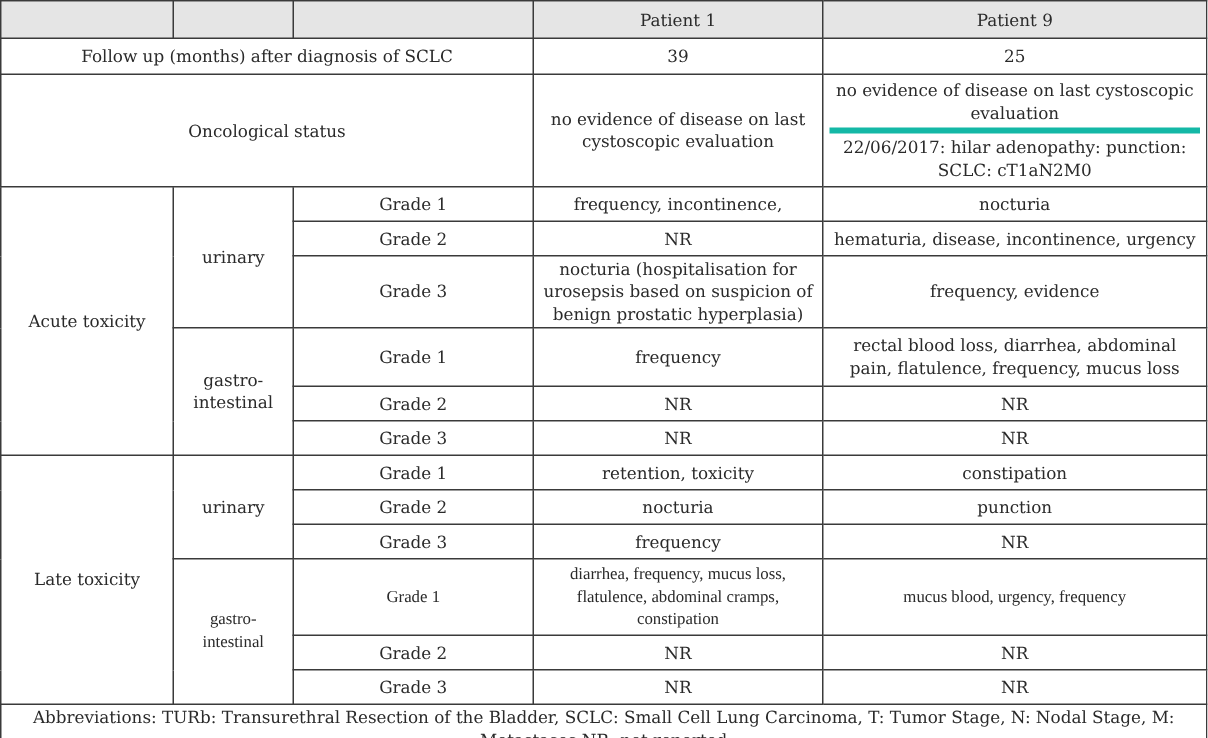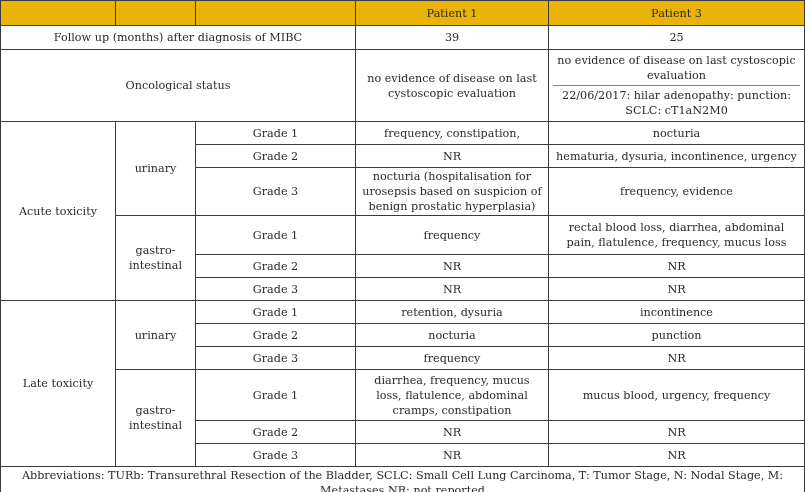--- a/index.html
+++ b/index.html
@@ -12,75 +12,75 @@
     font-size: 11.2px;
     color: #2a2a2a;
     line-height: 15px;
   }
   table.main td {
     border: 1px solid #3a3a3a;
     text-align: center;
     vertical-align: middle;
     padding: 1px 4px;
   }
-  tr.head td { background: #eab308; height: 22px; }
+  tr.head td { background: #e5e5e5; height: 22px; }
   tr.r-follow td { height: 21px; }
   td.onc-split { padding: 0; }
   td.onc-split .part { padding: 2px 4px; }
-  td.onc-split .part + .part { border-top: 1px solid #14b8a6; }
+  td.onc-split .part + .part { border-top: 4px solid #14b8a6; }
   tr.g td { height: 20px; }
   tr.g3 td { height: 45px; }
   tr.gi1 td { height: 36px; }
-  tr.lg1 td { height: 48px; }
+  tr.lg1 td { height: 48px; font-family: Liberation Serif, serif; }
   td.foot { text-align: center; padding: 2px 6px; line-height: 15px; }
 </style>
 </head>
 <body>
 
 <table class="main">
   <colgroup>
     <col style="width:115px">
       <col style="width:80px">
       <col style="width:160px">
       <col style="width:193px">
       <col style="width:256px">
   </colgroup>
   <tbody>
       <tr class="head">
     <td></td>
     <td></td>
     <td></td>
     <td>Patient 1</td>
-    <td>Patient 3</td>
+    <td>Patient 9</td>
   </tr>
   <tr class="r-follow">
-    <td colspan="3">Follow up (months) after diagnosis of MIBC</td>
+    <td colspan="3">Follow up (months) after diagnosis of SCLC</td>
     <td>39</td>
     <td>25</td>
   </tr>
   <tr>
     <td colspan="3" style="height:64px">Oncological status</td>
     <td>no evidence of disease on last cystoscopic evaluation</td>
     <td class="onc-split">
       <div class="part">no evidence of disease on last cystoscopic evaluation</div>
       <div class="part">22/06/2017: hilar adenopathy: punction: SCLC: cT1aN2M0</div>
     </td>
   </tr>
 
   <tr class="g">
     <td rowspan="6">Acute toxicity</td>
     <td rowspan="3">urinary</td>
     <td>Grade 1</td>
-    <td>frequency, constipation,</td>
+    <td>frequency, incontinence,</td>
     <td>nocturia</td>
   </tr>
   <tr class="g">
     <td>Grade 2</td>
     <td>NR</td>
-    <td>hematuria, dysuria, incontinence, urgency</td>
+    <td>hematuria, disease, incontinence, urgency</td>
   </tr>
   <tr class="g3">
     <td>Grade 3</td>
     <td>nocturia (hospitalisation for urosepsis based on suspicion of benign prostatic hyperplasia)</td>
     <td>frequency, evidence</td>
   </tr>
   <tr class="gi1">
     <td rowspan="3">gastro-intestinal</td>
     <td>Grade 1</td>
     <td>frequency</td>
@@ -94,22 +94,22 @@
   <tr class="g">
     <td>Grade 3</td>
     <td>NR</td>
     <td>NR</td>
   </tr>
 
   <tr class="g">
     <td rowspan="6">Late toxicity</td>
     <td rowspan="3">urinary</td>
     <td>Grade 1</td>
-    <td>retention, dysuria</td>
-    <td>incontinence</td>
+    <td>retention, toxicity</td>
+    <td>constipation</td>
   </tr>
   <tr class="g">
     <td>Grade 2</td>
     <td>nocturia</td>
     <td>punction</td>
   </tr>
   <tr class="g">
     <td>Grade 3</td>
     <td>frequency</td>
     <td>NR</td>

